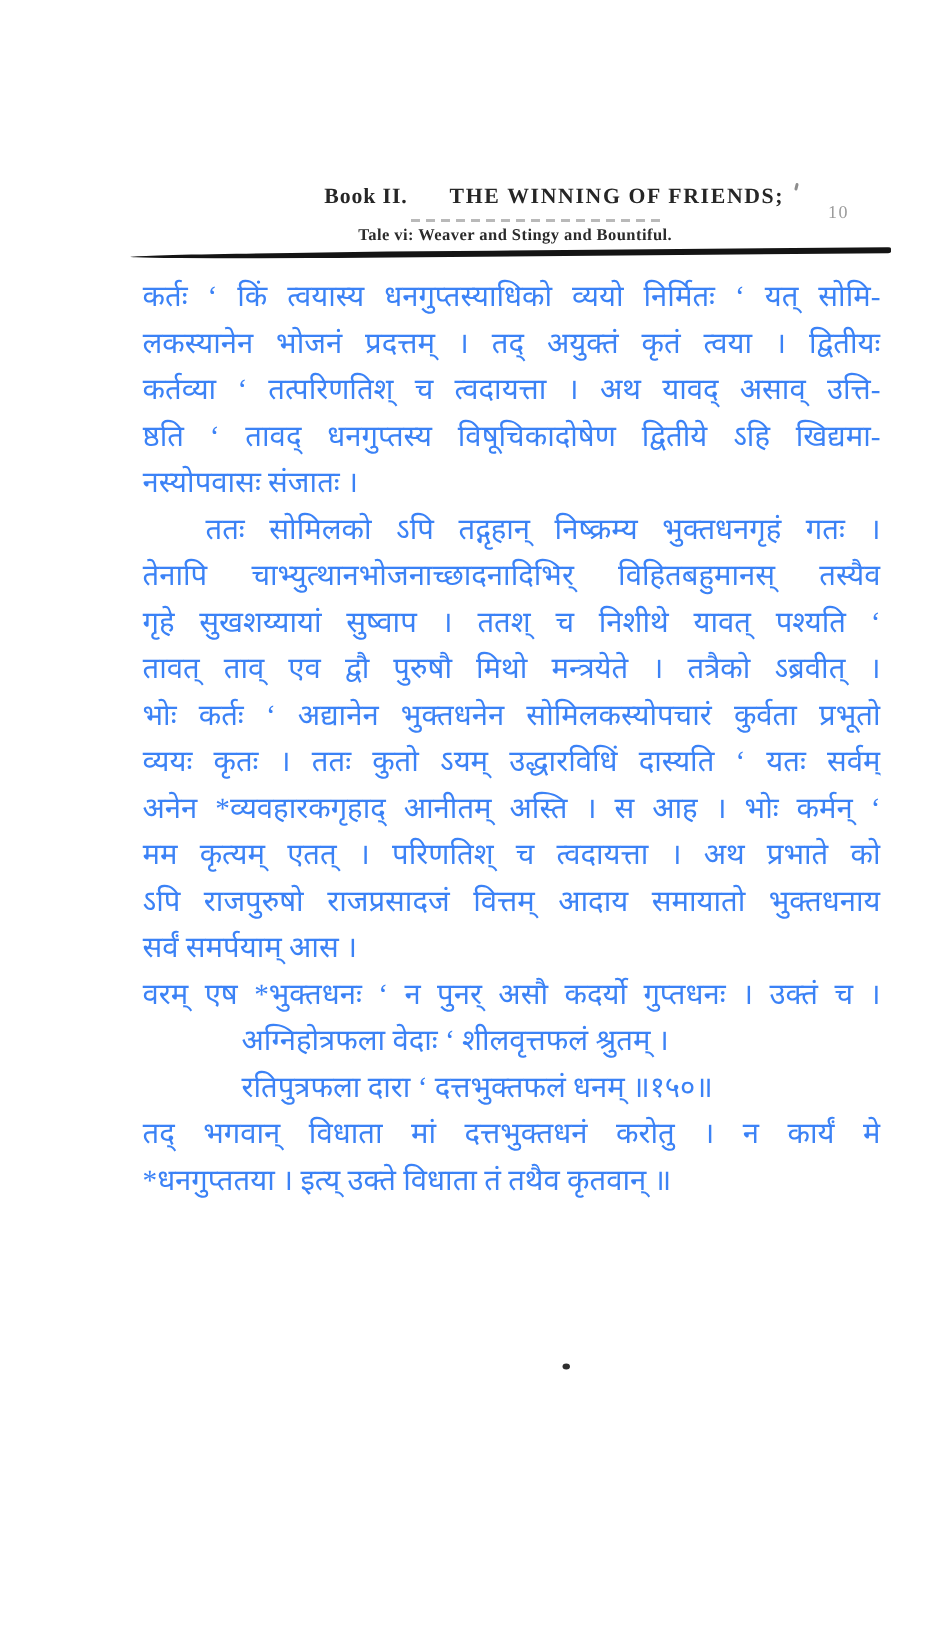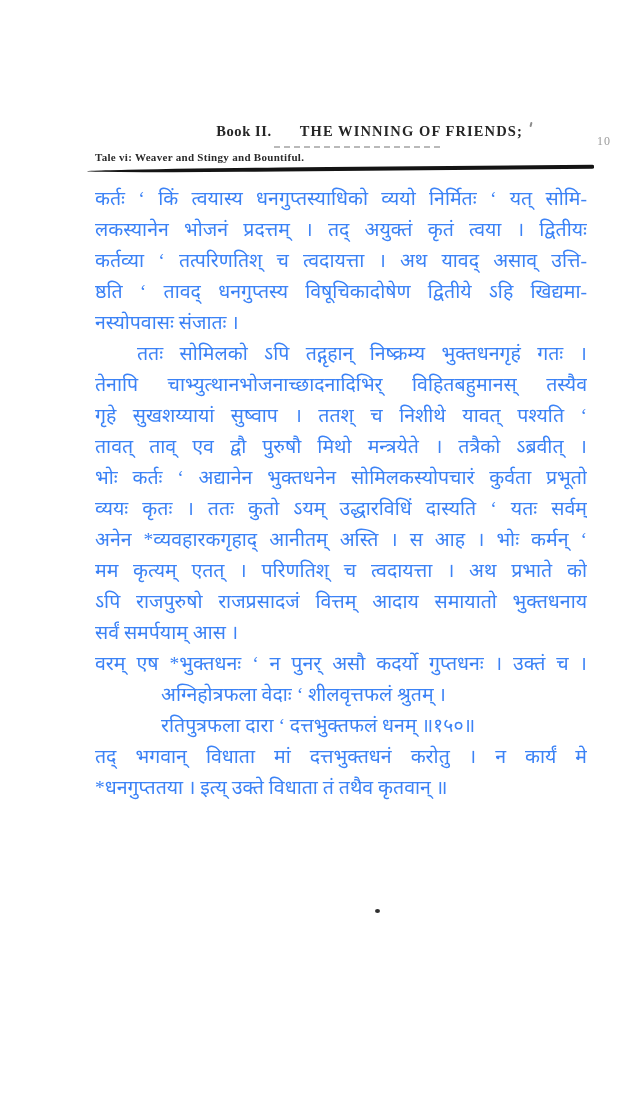--- a/index.html
+++ b/index.html
@@ -19,26 +19,26 @@
     font-weight: 700; font-size: 14.5px; letter-spacing: 1.1px;
     color: #262626; white-space: nowrap;
   }
   .header-title .book-label { margin-right: 28px; letter-spacing: 0.6px; }
   .header-dashes {
     position: absolute; top: 146px; left: 274px; width: 166px; height: 0;
     border-top: 2px dashed #b9b9b9;
   }
   .header-sub {
     position: absolute; top: 151px; left: 95px; width: 497px;
-    font-weight: 700; font-size: 11px;
+    text-align: center; font-weight: 700; font-size: 11px;
     letter-spacing: 0.3px; color: #2b2b2b; white-space: nowrap; font-family: Liberation Serif, serif;
   }
   .page-number {
     position: absolute; top: 134px; left: 552px;
-    font-size: 12px; color: #9b9b9b; letter-spacing: 1px; margin-left: 45px;
+    font-size: 12px; color: #9b9b9b; letter-spacing: 1px;
   }
   .ink-speck {
     position: absolute; top: 122px; left: 530px;
     width: 2px; height: 5px; background: #8d8d8d;
     transform: rotate(14deg); border-radius: 1px;
   }
   .header-rule {
     position: absolute; top: 167px; left: 87px; width: 507px; height: 3.5px;
     background: #141414; transform: rotate(-0.5deg);
     border-radius: 50% 2px 2px 40%/60% 1px 1px 60%;

